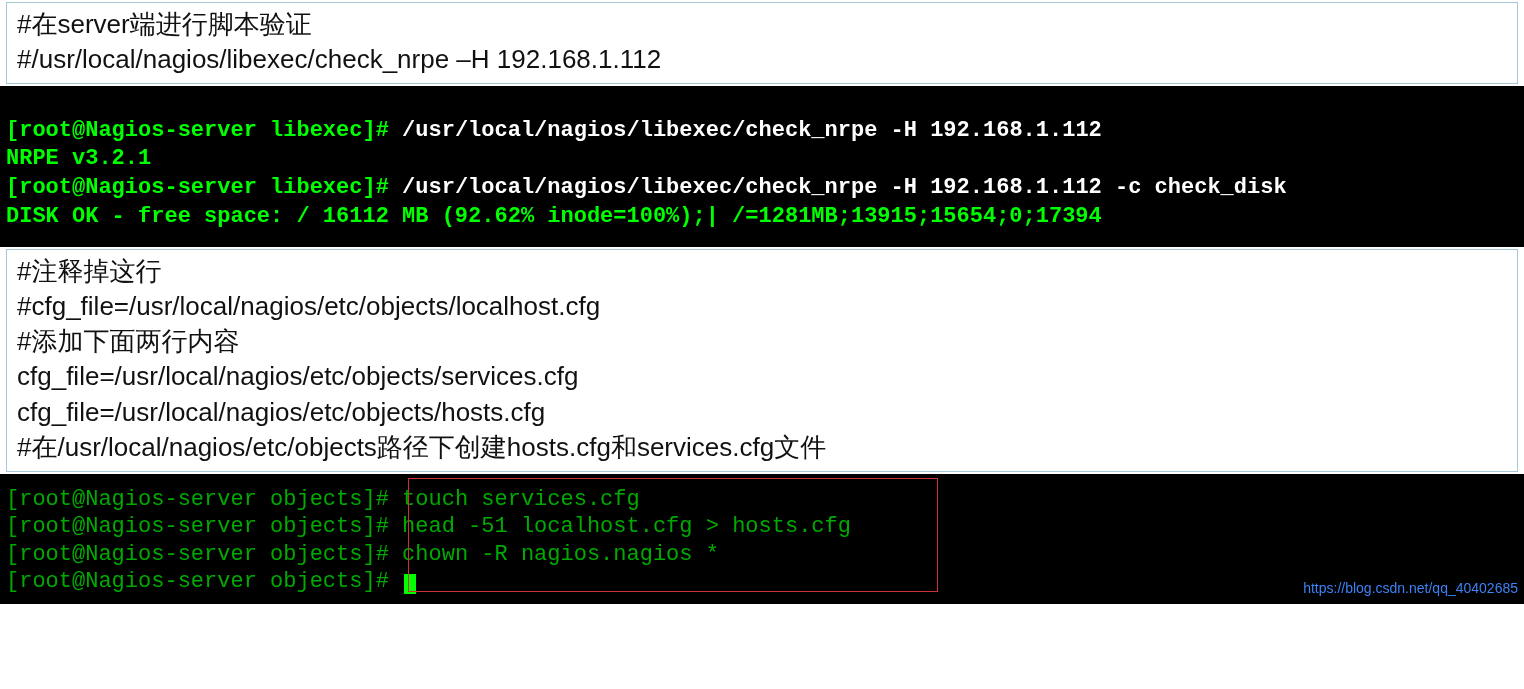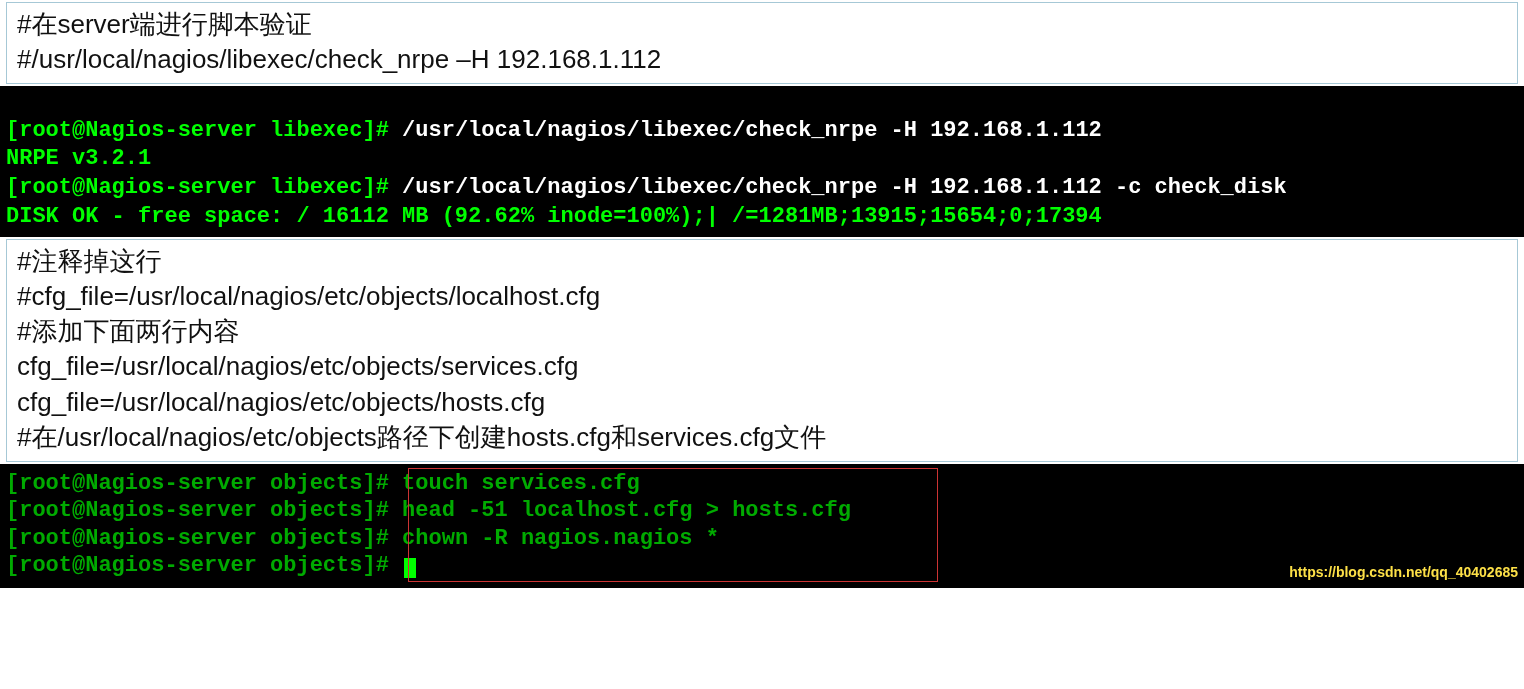--- a/index.html
+++ b/index.html
@@ -17,57 +17,57 @@
     line-height: 1.35;
     color: #111;
   }
   .box p { margin: 0; }
   .term {
     background: #000000;
     color: #00ff00;
     font-family: "Consolas", "Courier New", monospace;
     font-size: 22px;
     line-height: 1.3;
-    padding: 2px 6px 6px 6px;
+    padding: 2px 6px 16px 6px;
     position: relative;
     white-space: pre;
     font-weight: bold;
   }
   .term .bracket { color: #00ff00; }
   .term .cmdout { color: #ffffff; }
   .term .value { color: #00ff00; }
   .term2 {
     background: #000000;
     font-family: "Consolas", "Courier New", monospace;
     font-size: 22px;
     line-height: 1.25;
-    padding: 6px 6px 8px 6px;
+    padding: 12px 6px 8px 6px;
     position: relative;
-    font-weight: bold;
+    font-weight: normal;
   }
   .term2 .prompt { color: #00aa00; }
   .term2 .cmd { color: #00aa00; }
   .redbox {
     position: absolute;
     border: 1px solid #cc3333;
     pointer-events: none;
   }
   .cursor {
     display: inline-block;
     width: 12px;
     height: 20px;
     background: #00ff00;
     vertical-align: text-bottom;
     margin-left: 2px;
   }
   .watermark {
     position: absolute;
     right: 6px;
     bottom: 6px;
-    color: #fde047;
+    color: #3b82f6;
     font-family: Arial, sans-serif;
     font-size: 14px;
   }
 </style>
 </head>
 <body>
 
 <div class="box">
   <p>#在server端进行脚本验证</p>
   <p>#/usr/local/nagios/libexec/check_nrpe –H 192.168.1.112</p>

